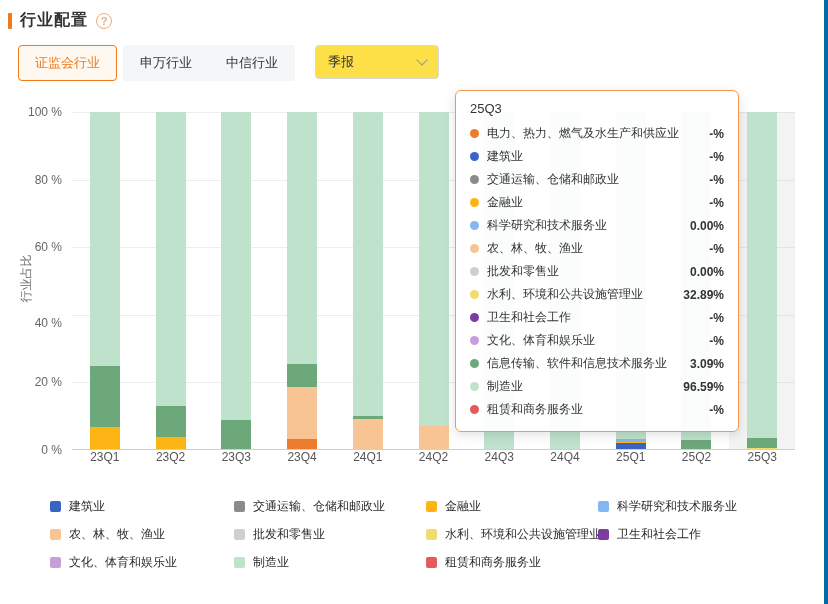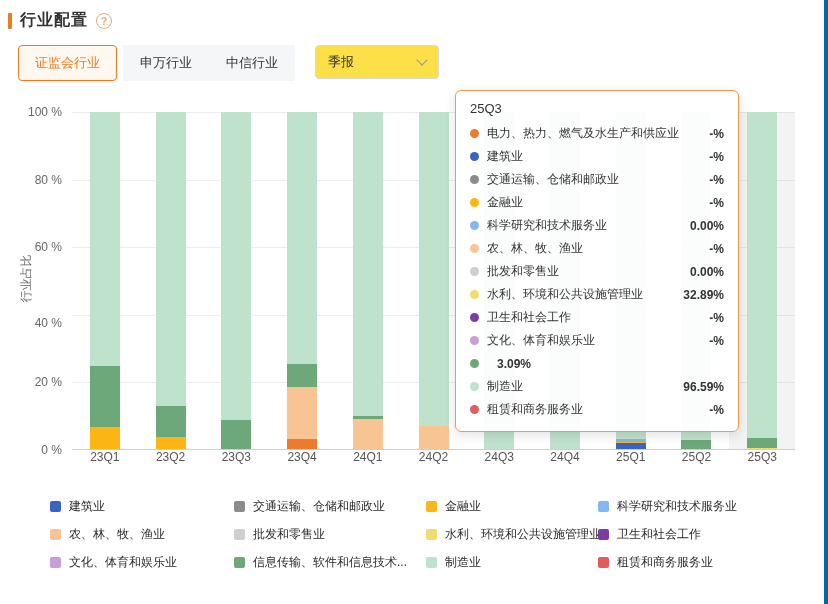--- a/index.html
+++ b/index.html
@@ -231,20 +231,21 @@
             <div class="tt-name">卫生和社会工作</div>
             <div class="tt-val">-%</div>
           </div>
           <div class="tt-row">
             <div class="tt-dot" style="background: rgb(199, 159, 216);"></div>
             <div class="tt-name">文化、体育和娱乐业</div>
             <div class="tt-val">-%</div>
           </div>
           <div class="tt-row">
             <div class="tt-dot" style="background: rgb(108, 168, 122);"></div>
+            <div class="tt-name">信息传输、软件和信息技术服务业</div>
             <div class="tt-val">3.09%</div>
           </div>
           <div class="tt-row">
             <div class="tt-dot" style="background: rgb(191, 226, 205);"></div>
             <div class="tt-name">制造业</div>
             <div class="tt-val">96.59%</div>
           </div>
           <div class="tt-row">
             <div class="tt-dot" style="background: rgb(226, 92, 92);"></div>
             <div class="tt-name">租赁和商务服务业</div>
@@ -291,24 +292,20 @@
       </div>
       <div class="lg-item">
         <div class="lg-marker" style="background: rgb(124, 61, 162);"></div>
         <div class="lg-label">卫生和社会工作</div>
       </div>
       <div class="lg-item">
         <div class="lg-marker" style="background: rgb(199, 159, 216);"></div>
         <div class="lg-label">文化、体育和娱乐业</div>
       </div>
       <div class="lg-item">
-        <div class="lg-marker" style="background: rgb(108, 168, 122);"></div>
-        <div class="lg-label">信息传输、软件和信息技术...</div>
-      </div>
-      <div class="lg-item">
         <div class="lg-marker" style="background: rgb(191, 226, 205);"></div>
         <div class="lg-label">制造业</div>
       </div>
       <div class="lg-item">
         <div class="lg-marker" style="background: rgb(226, 92, 92);"></div>
         <div class="lg-label">租赁和商务服务业</div>
       </div>
     </div>
 
 </div>

